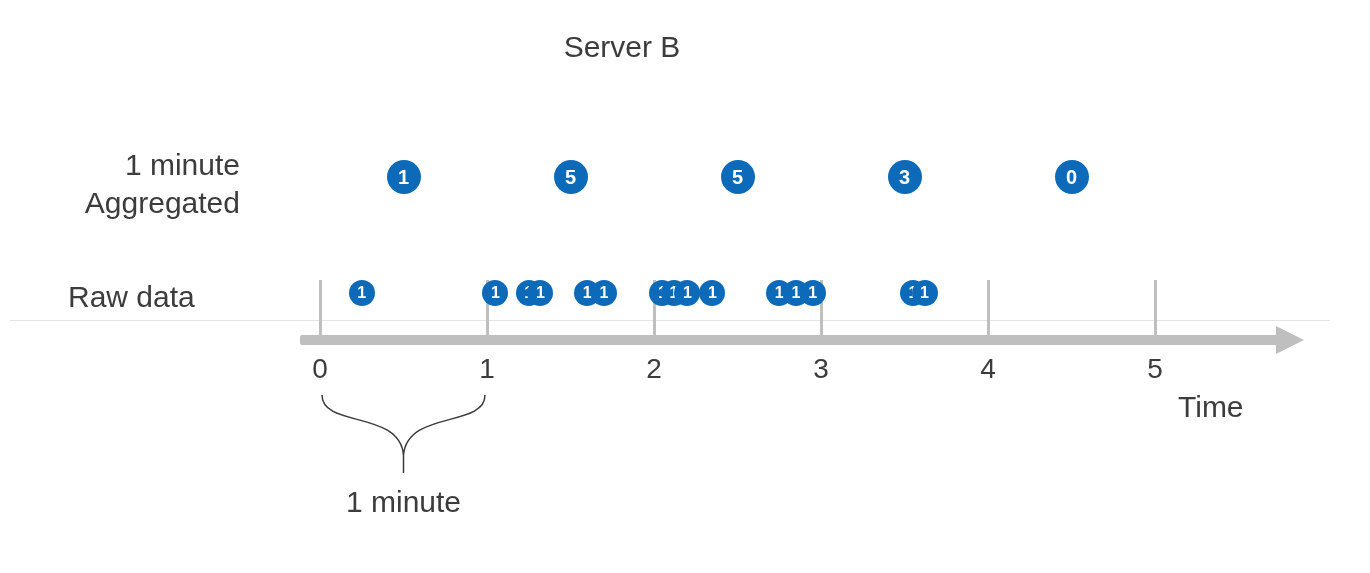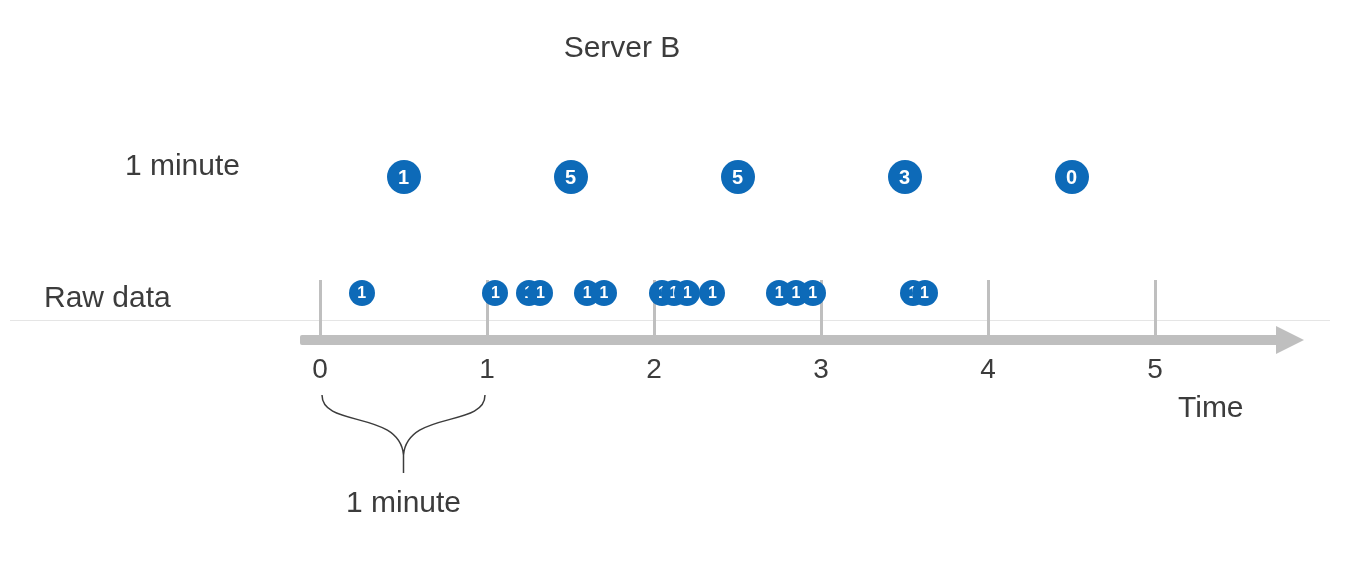--- a/index.html
+++ b/index.html
@@ -33,21 +33,21 @@
     text-align: right;
     line-height: 1.25;
   }
   .agg-label {
     top: 146px;
     left: 30px;
     width: 210px;
   }
   .raw-label {
     top: 278px;
-    left: 44px;
+    left: 68px;
   }
   .chart {
     position: absolute;
     left: 290px;
     top: 120px;
     width: 1040px;
     height: 420px;
   }
   
   .axis-line {
@@ -118,20 +118,21 @@
   }
 </style>
 </head>
 <body>
 <div class="stage">
 
   <div class="title">Server B</div>
 
   <div class="row-label agg-label">
     <span>1 minute</span><br>
+    <span>Aggregated</span>
   </div>
 
   <div class="row-label raw-label">Raw data</div>
 
   <div class="chart" id="chart">
 
   <div class="faint-line" style="left: -280px; top: 200px; width: 1320px;"></div>
       <div class="axis-line" style="left: 10px; top: 215px; width: 980px;"></div>
       <div class="axis-head" style="left: 986px; top: 206px;"></div>
       <div class="tick" style="left: 29px; top: 160px; height: 55px;"></div>

